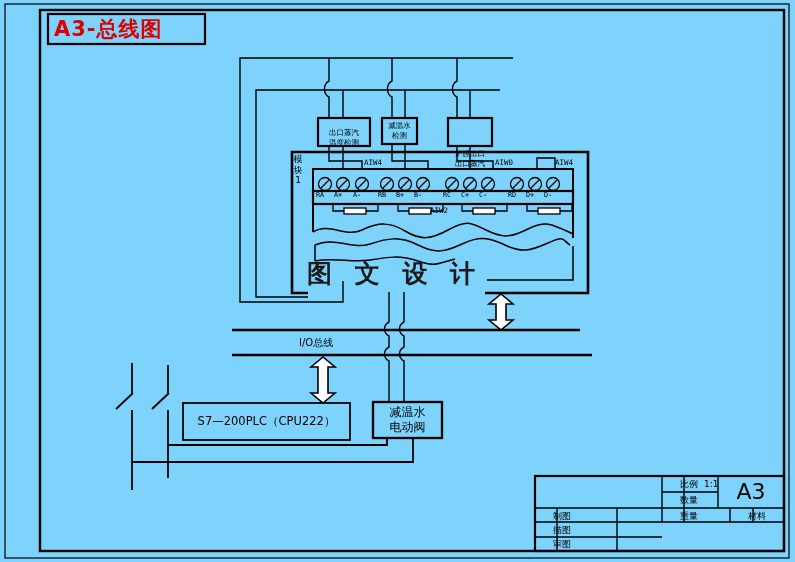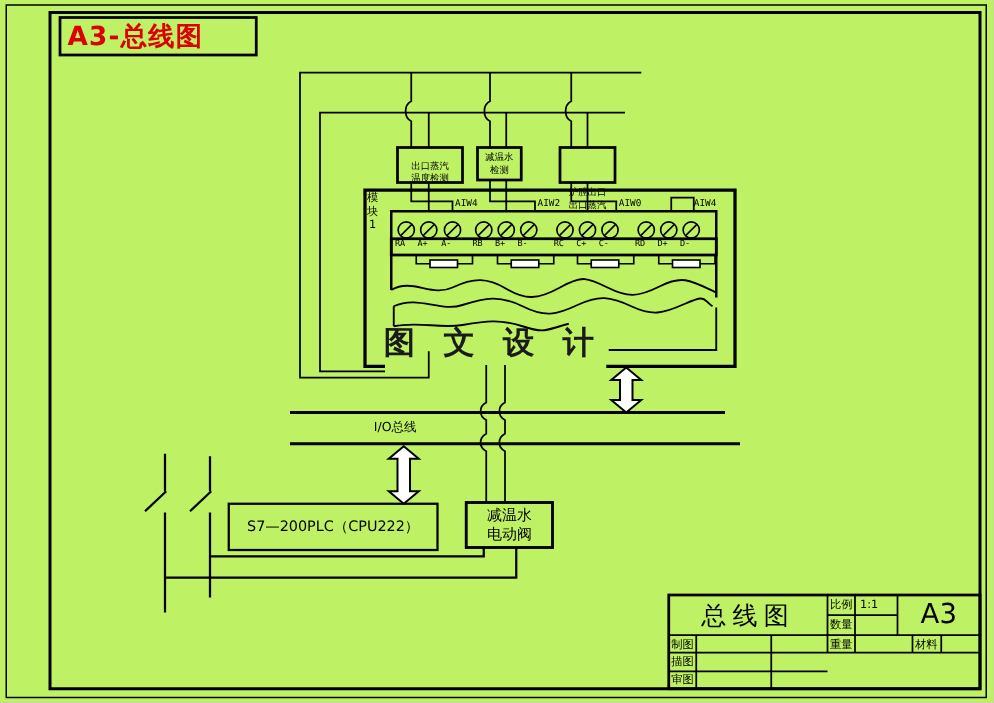--- a/index.html
+++ b/index.html
@@ -1,45 +1,45 @@
 <!DOCTYPE html>
 <html><head>
 <meta charset="utf-8">
 <style>
   html,body{margin:0;padding:0;background:#c9c9c9;}
   .page{
-    position:relative;width:795px;height:562px;background:#bef264;
+    position:relative;width:795px;height:562px;background:#7dd3fc;
     font-family:"DejaVu Sans",sans-serif;color:#000;overflow:hidden;
   }
   svg.linework{position:absolute;left:0;top:0;}
   .lbl{position:absolute;color:#000;line-height:1.15;}
   .mono{font-family:"DejaVu Sans Mono","Liberation Mono",monospace;}
   .red-title{
     left:54px;top:17px;width:148px;font-size:21px;font-weight:bold;
     color:#dd0000;letter-spacing:1px;white-space:nowrap;
   }
   .sensor{font-size:7.5px;line-height:9.5px;text-align:center;}
   .s1{left:318px;top:128px;width:52px;}
   .s2{left:382px;top:121px;width:35px;}
   .s3{left:448px;top:121px;width:44px;margin-top:28px;}
   .module-lbl{left:292px;top:154px;width:12px;font-size:9px;line-height:10.5px;
     word-break:break-all;text-align:center;}
   .aiw{top:159px;width:28px;font-size:7.5px;}
-  .aiw0{left:364px;} .aiw1{left:430px;} .aiw2{left:495px;} .aiw3{left:555px;}
+  .aiw0{left:364px;} .aiw1{left:430px;margin-top:48px;} .aiw2{left:495px;} .aiw3{left:555px;}
   .term{top:192px;width:18px;font-size:6.8px;text-align:left;}
   .watermark{left:307px;top:260px;font-size:25px;letter-spacing:7px;font-weight:600;
     color:#1a1a1a;white-space:nowrap;}
   .iobus{left:299px;top:337px;font-size:10px;}
   .plcbox{left:183px;top:403px;width:167px;height:37px;display:flex;
     align-items:center;justify-content:center;font-size:11.5px;white-space:nowrap;}
   .valvebox{left:373px;top:402px;width:69px;height:36px;display:flex;flex-direction:column;
     align-items:center;justify-content:center;font-size:12px;line-height:15px;}
   .tb-title{left:537px;top:478px;width:123px;height:28px;display:flex;align-items:center;
     justify-content:center;font-size:20px;letter-spacing:5px;}
-  .tb-small{font-size:9px;}
+  .tb-small{font-size:9px;padding-left:16px;}
   .tb-a3{left:718px;top:477px;width:66px;height:30px;display:flex;align-items:center;
     justify-content:center;font-size:22px;border-radius:11px;}
 </style>
 </head>
 <body>
 
 <div class="page">
 
   <svg class="linework" width="795" height="562" viewBox="0 0 795 562">
 
@@ -186,21 +186,20 @@
 
   <div class="lbl iobus">I/O总线</div>
 
   <div class="lbl plcbox">S7—200PLC（CPU222）</div>
 
   <div class="lbl valvebox">
     <div>减温水</div>
     <div>电动阀</div>
   </div>
 
-  <div class="lbl tb-title">总线图</div>
   <div class="lbl tb-small" style="left:664px;top:479px">比例</div>
   <div class="lbl tb-small" style="left:688px;top:479px">1:1</div>
   <div class="lbl tb-small" style="left:664px;top:495px">数量</div>
   <div class="lbl tb-a3">A3</div>
   <div class="lbl tb-small" style="left:537px;top:511px">制图</div>
   <div class="lbl tb-small" style="left:537px;top:525px">描图</div>
   <div class="lbl tb-small" style="left:537px;top:539px">审图</div>
   <div class="lbl tb-small" style="left:664px;top:511px">重量</div>
   <div class="lbl tb-small" style="left:732px;top:511px">材料</div>
 

